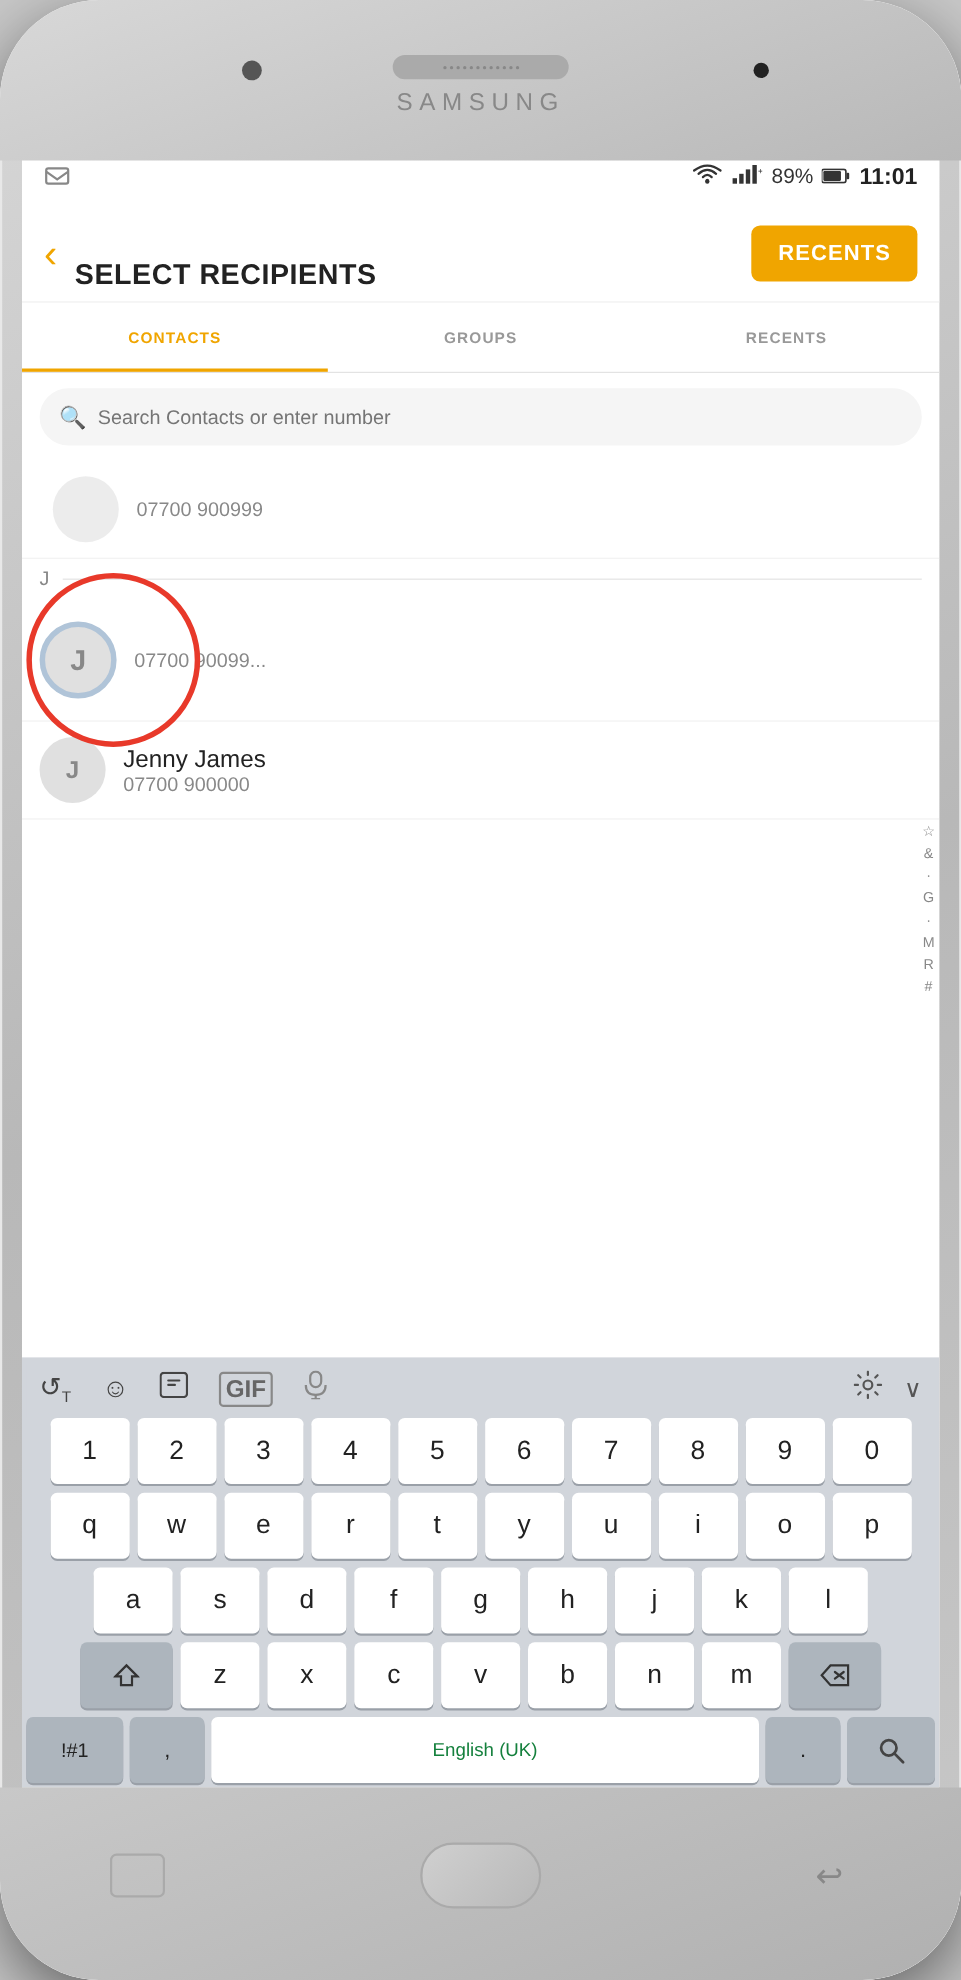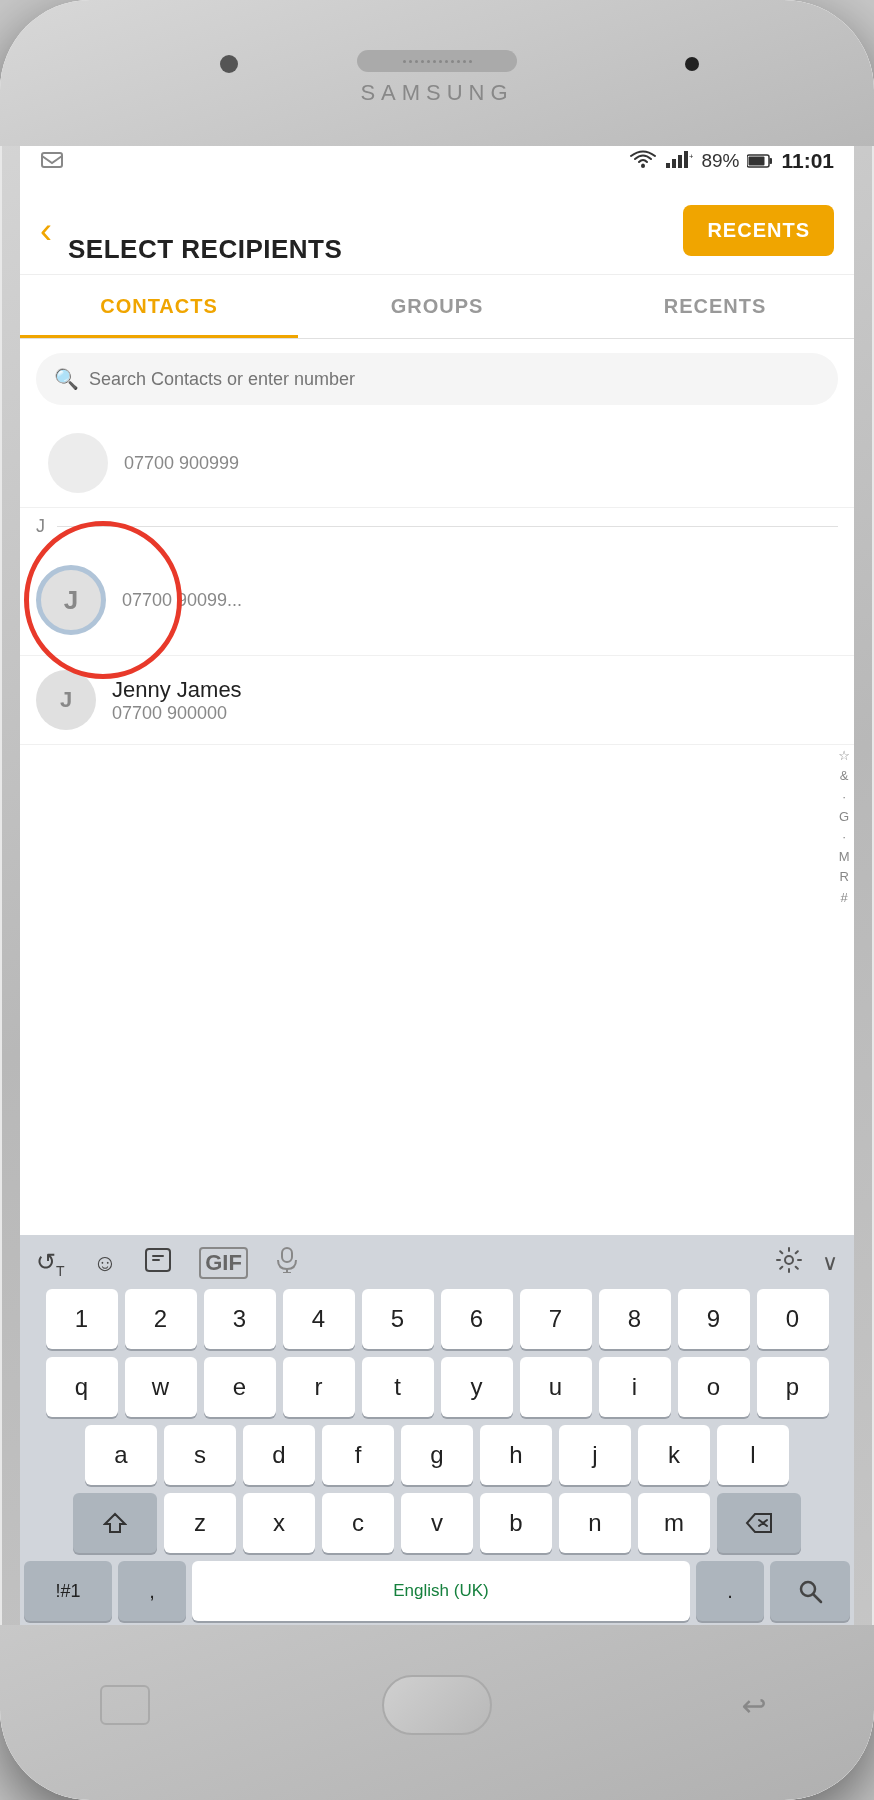--- a/index.html
+++ b/index.html
@@ -175,21 +175,21 @@
       display: flex;
       border-bottom: 1px solid #e0e0e0;
       flex-shrink: 0;
       height: 64px;
     }
     .tab {
       flex: 1;
       display: flex;
       align-items: center;
       justify-content: center;
-      font-size: 20px;
+      font-size: 14px;
       font-weight: 600;
       letter-spacing: 1px;
       cursor: pointer;
       position: relative;
       color: #999;
     }
     .tab.active {
       color: #f0a500;
     }
     .tab.active::after {

